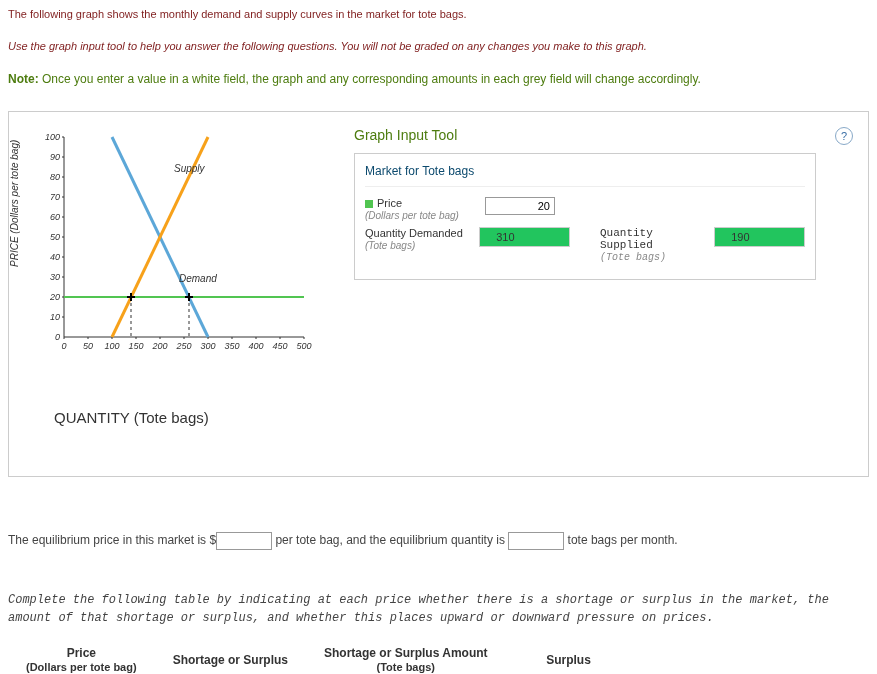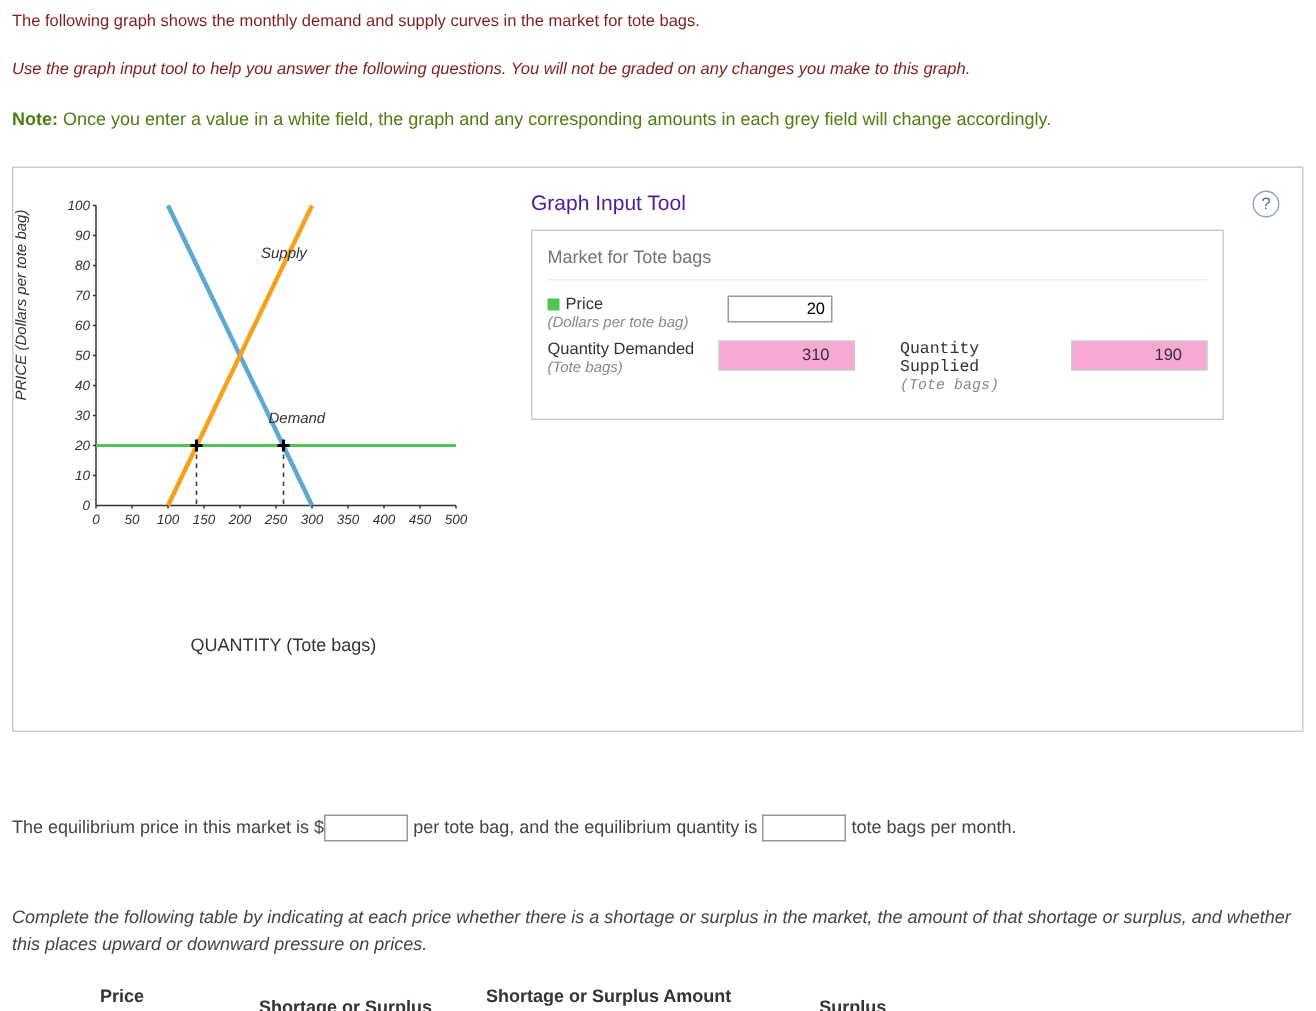--- a/index.html
+++ b/index.html
@@ -25,56 +25,56 @@
   .chart-svg { display:block; }
   .y-axis-label {
     position:absolute;
     left:-15px; top:140px;
     transform: rotate(-90deg);
     transform-origin: left top;
     font-size:10px; color:#333;
     white-space:nowrap;
   }
   .x-axis-label {
-    text-align:center; font-size:12px; color:#333; margin-top:16px;
+    text-align:left; font-size:15px; color:#333; margin-top:2px;
     margin-left:30px;
   }
   .tool-col { flex:1; }
-  .tool-title { color:#4c1d95; font-size:14px; margin-bottom:10px; }
+  .tool-title { color:#4d7c0f; font-size:14px; margin-bottom:10px; }
   .help-icon {
     float:right;
     width:16px; height:16px; border:1px solid #88a9c8; border-radius:50%;
     color:#3a6fa6; font-size:11px; text-align:center; line-height:16px;
   }
   .tool-box {
     border:1px solid #ccc;
     padding:10px;
     width:440px;
   }
-  .tool-sub { font-size:12px; color:#737373; margin-bottom:10px; border-bottom:1px solid #eee; padding-bottom:8px;}
+  .tool-sub { font-size:12px; color:#0c4a6e; margin-bottom:10px; border-bottom:1px solid #eee; padding-bottom:8px;}
   .row { display:flex; align-items:flex-start; gap:10px; margin-bottom:6px; font-size:11px; color:#666;}
   .row .lbl { width:110px; }
   .row .lbl .t { color:#333; }
   .row .lbl .sub { font-style:italic; font-size:10px; color:#888;}
   .val-white {
     border:1px solid #999; width:60px; height:16px; font-size:11px;
     text-align:right; padding:0 4px; background:#fff;
   }
   .val-grey {
-    border:1px solid #ccc; background:#f9a8d4; width:60px; height:18px;
-    text-align:right; padding:0 16px; line-height:18px; font-size:11px; color:#333;
+    border:1px solid #ccc; background:#22c55e; width:60px; height:18px;
+    text-align:left; padding:0 16px; line-height:18px; font-size:11px; color:#333;
   }
   .sq { display:inline-block; width:8px; height:8px; background:#51c551; margin-right:4px; vertical-align:middle;}
   .fill-in { margin-top:52px; font-size:12px; color:#444; line-height:22px;}
   .inline-input {
     border:1px solid #999; height:16px; vertical-align:middle;
     font-size:11px; padding:0 2px;
   }
   .w50 { width:50px; }
-  .question-text { margin-top:40px; font-style:italic; color:#444; font-size:12px; line-height:18px;}
+  .question-text { margin-top:40px; font-style:italic; color:#444; font-size:12px; line-height:18px;font-family:Liberation Mono, monospace;}
   table.fill {
     margin-top:15px; border-collapse:collapse; font-size:12px; color:#333;
   }
   table.fill th { font-weight:bold; padding:4px 18px; text-align:center; font-size:12px;}
   table.fill th .sub { font-weight:bold; font-size:11px;}
   table.fill td { padding:2px 18px; text-align:center; }
   .dd {
     display:inline-block;
     border-bottom:1px solid #4a7bbf;
     min-width:90px;

